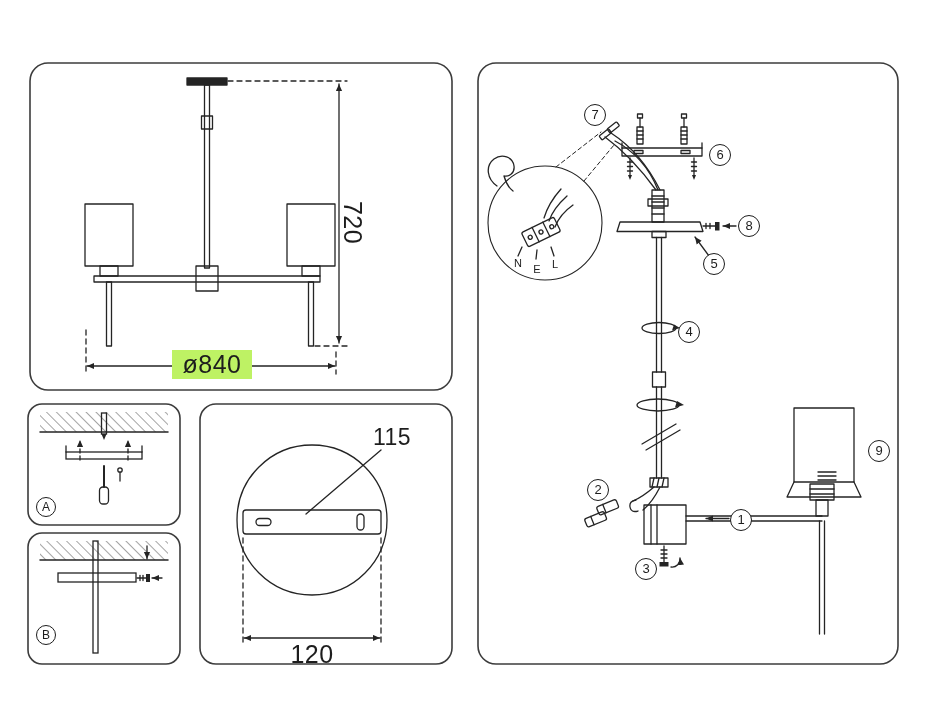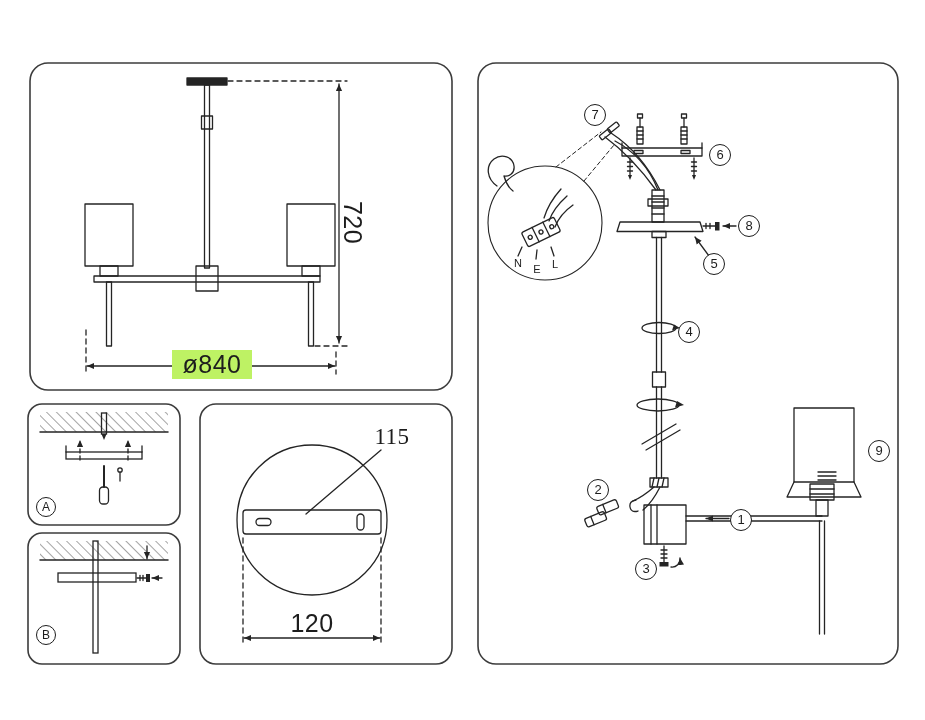--- a/index.html
+++ b/index.html
@@ -278,22 +278,22 @@
       <path d="M794,482 L787,497 L861,497 L854,482"></path>
       <line x1="818" y1="472" x2="836" y2="472"></line>
       <line x1="818" y1="476" x2="836" y2="476"></line>
       <line x1="818" y1="480" x2="836" y2="480"></line>
     </g>
   </g>
 </svg>
 
   <div class="dim-label rot90" style="left:322px; top:208px; width:60px;">720</div>
   <div class="dim-label masked" style="left:172px; top:350px; width:80px;">ø840</div>
-  <div class="dim-label small" style="left:360px; top:424px; width:64px;font-family:Liberation Serif, serif;">115</div>
-  <div class="dim-label" style="left:280px; top:609px; width:64px;">120</div>
+  <div class="dim-label small" style="left:360px; top:424px; width:64px;">115</div>
+  <div class="dim-label" style="left:280px; top:640px; width:64px;">120</div>
 
   <div class="step-badge" style="left:36px; top:497px;">A</div>
   <div class="step-badge" style="left:36px; top:625px;">B</div>
 
   <div class="wire-label" style="left:511px; top:257px;">N</div>
   <div class="wire-label" style="left:530px; top:263px;">E</div>
   <div class="wire-label" style="left:548px; top:258px;">L</div>
 
   <div class="callout" style="left:730px; top:509px;">1</div>
   <div class="callout" style="left:587px; top:479px;">2</div>

